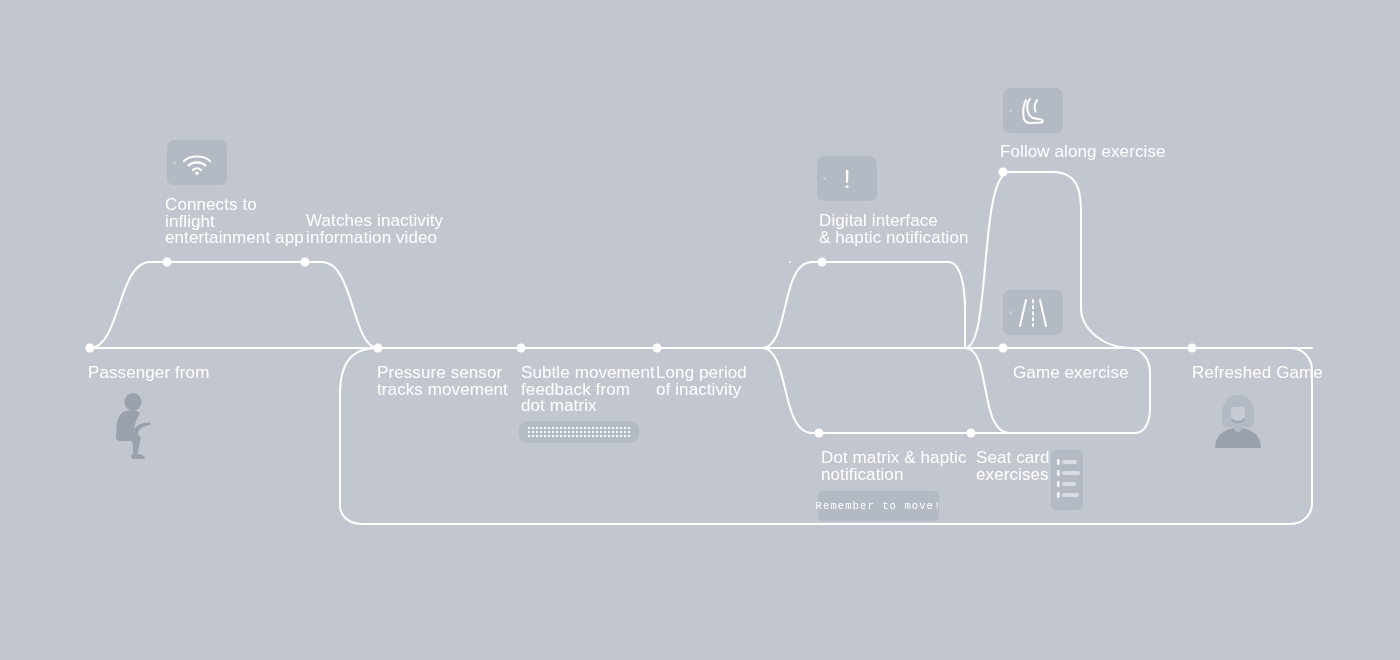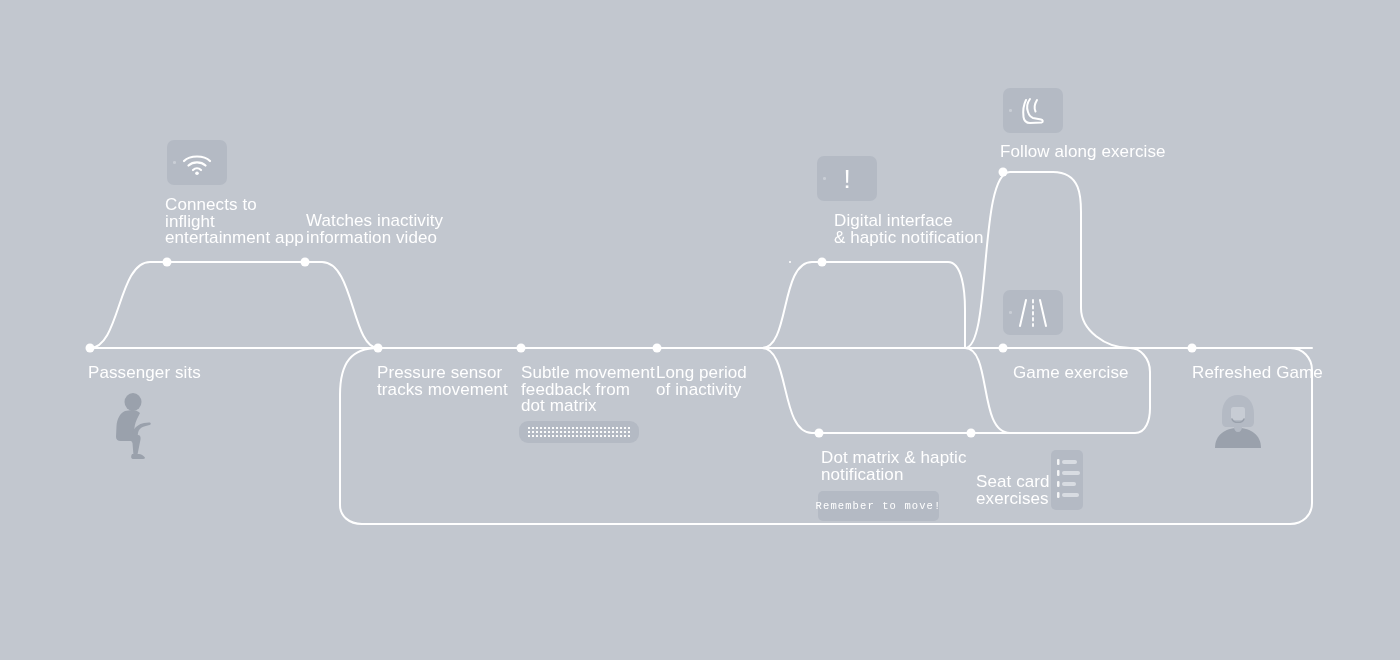--- a/index.html
+++ b/index.html
@@ -174,50 +174,50 @@
       <circle cx="657" cy="348" r="4.5"></circle>
       <circle cx="822" cy="262" r="4.5"></circle>
       <circle cx="819" cy="433" r="4.5"></circle>
       <circle cx="1003" cy="172" r="4.5"></circle>
       <circle cx="1003" cy="348" r="4.5"></circle>
       <circle cx="971" cy="433" r="4.5"></circle>
       <circle cx="1192" cy="348" r="4.5"></circle>
     </g>
   </svg>
 
-  <div class="label" style="left:88px; top:365px;">Passenger sits</div>
+  <div class="label" style="left:88px; top:365px;">Passenger from</div>
 
   <div class="label" style="left:306px; top:213px;">Watches inactivity
 information video</div>
 
   <div class="label" style="left:165px; top:197px;">Connects to
 inflight
 entertainment app</div>
 
   <div class="label" style="left:377px; top:365px;">Pressure sensor
 tracks movement</div>
 
   <div class="label" style="left:521px; top:365px;">Subtle movement
 feedback from
 dot matrix</div>
 
   <div class="label" style="left:656px; top:365px;">Long period
 of inactivity</div>
 
-  <div class="label" style="left:819px; top:213px;margin-left:15px;">Digital interface
+  <div class="label" style="left:819px; top:213px;">Digital interface
 &amp; haptic notification</div>
 
   <div class="label" style="left:821px; top:450px;">Dot matrix &amp; haptic
 notification</div>
 
   <div class="label" style="left:1000px; top:144px;">Follow along exercise</div>
 
   <div class="label" style="left:1013px; top:365px;text-align:right;">Game exercise</div>
 
-  <div class="label" style="left:976px; top:474px;">Seat card
+  <div class="label" style="left:976px; top:450px;">Seat card
 exercises</div>
 
   <div class="label" style="left:1192px; top:365px;">Refreshed Game</div>
 
   <div class="device" style="left:167px; top:140px; width:60px; height:45px;">
     <span class="lens"></span>
     <svg class="wifi" viewBox="0 0 34 26">
       <g fill="none" stroke="#ffffff" stroke-width="2.2" stroke-linecap="round">
         <path d="M4 11 C10 5, 24 5, 30 11"></path>
         <path d="M8.5 15.5 C13 11.3, 21 11.3, 25.5 15.5"></path>

